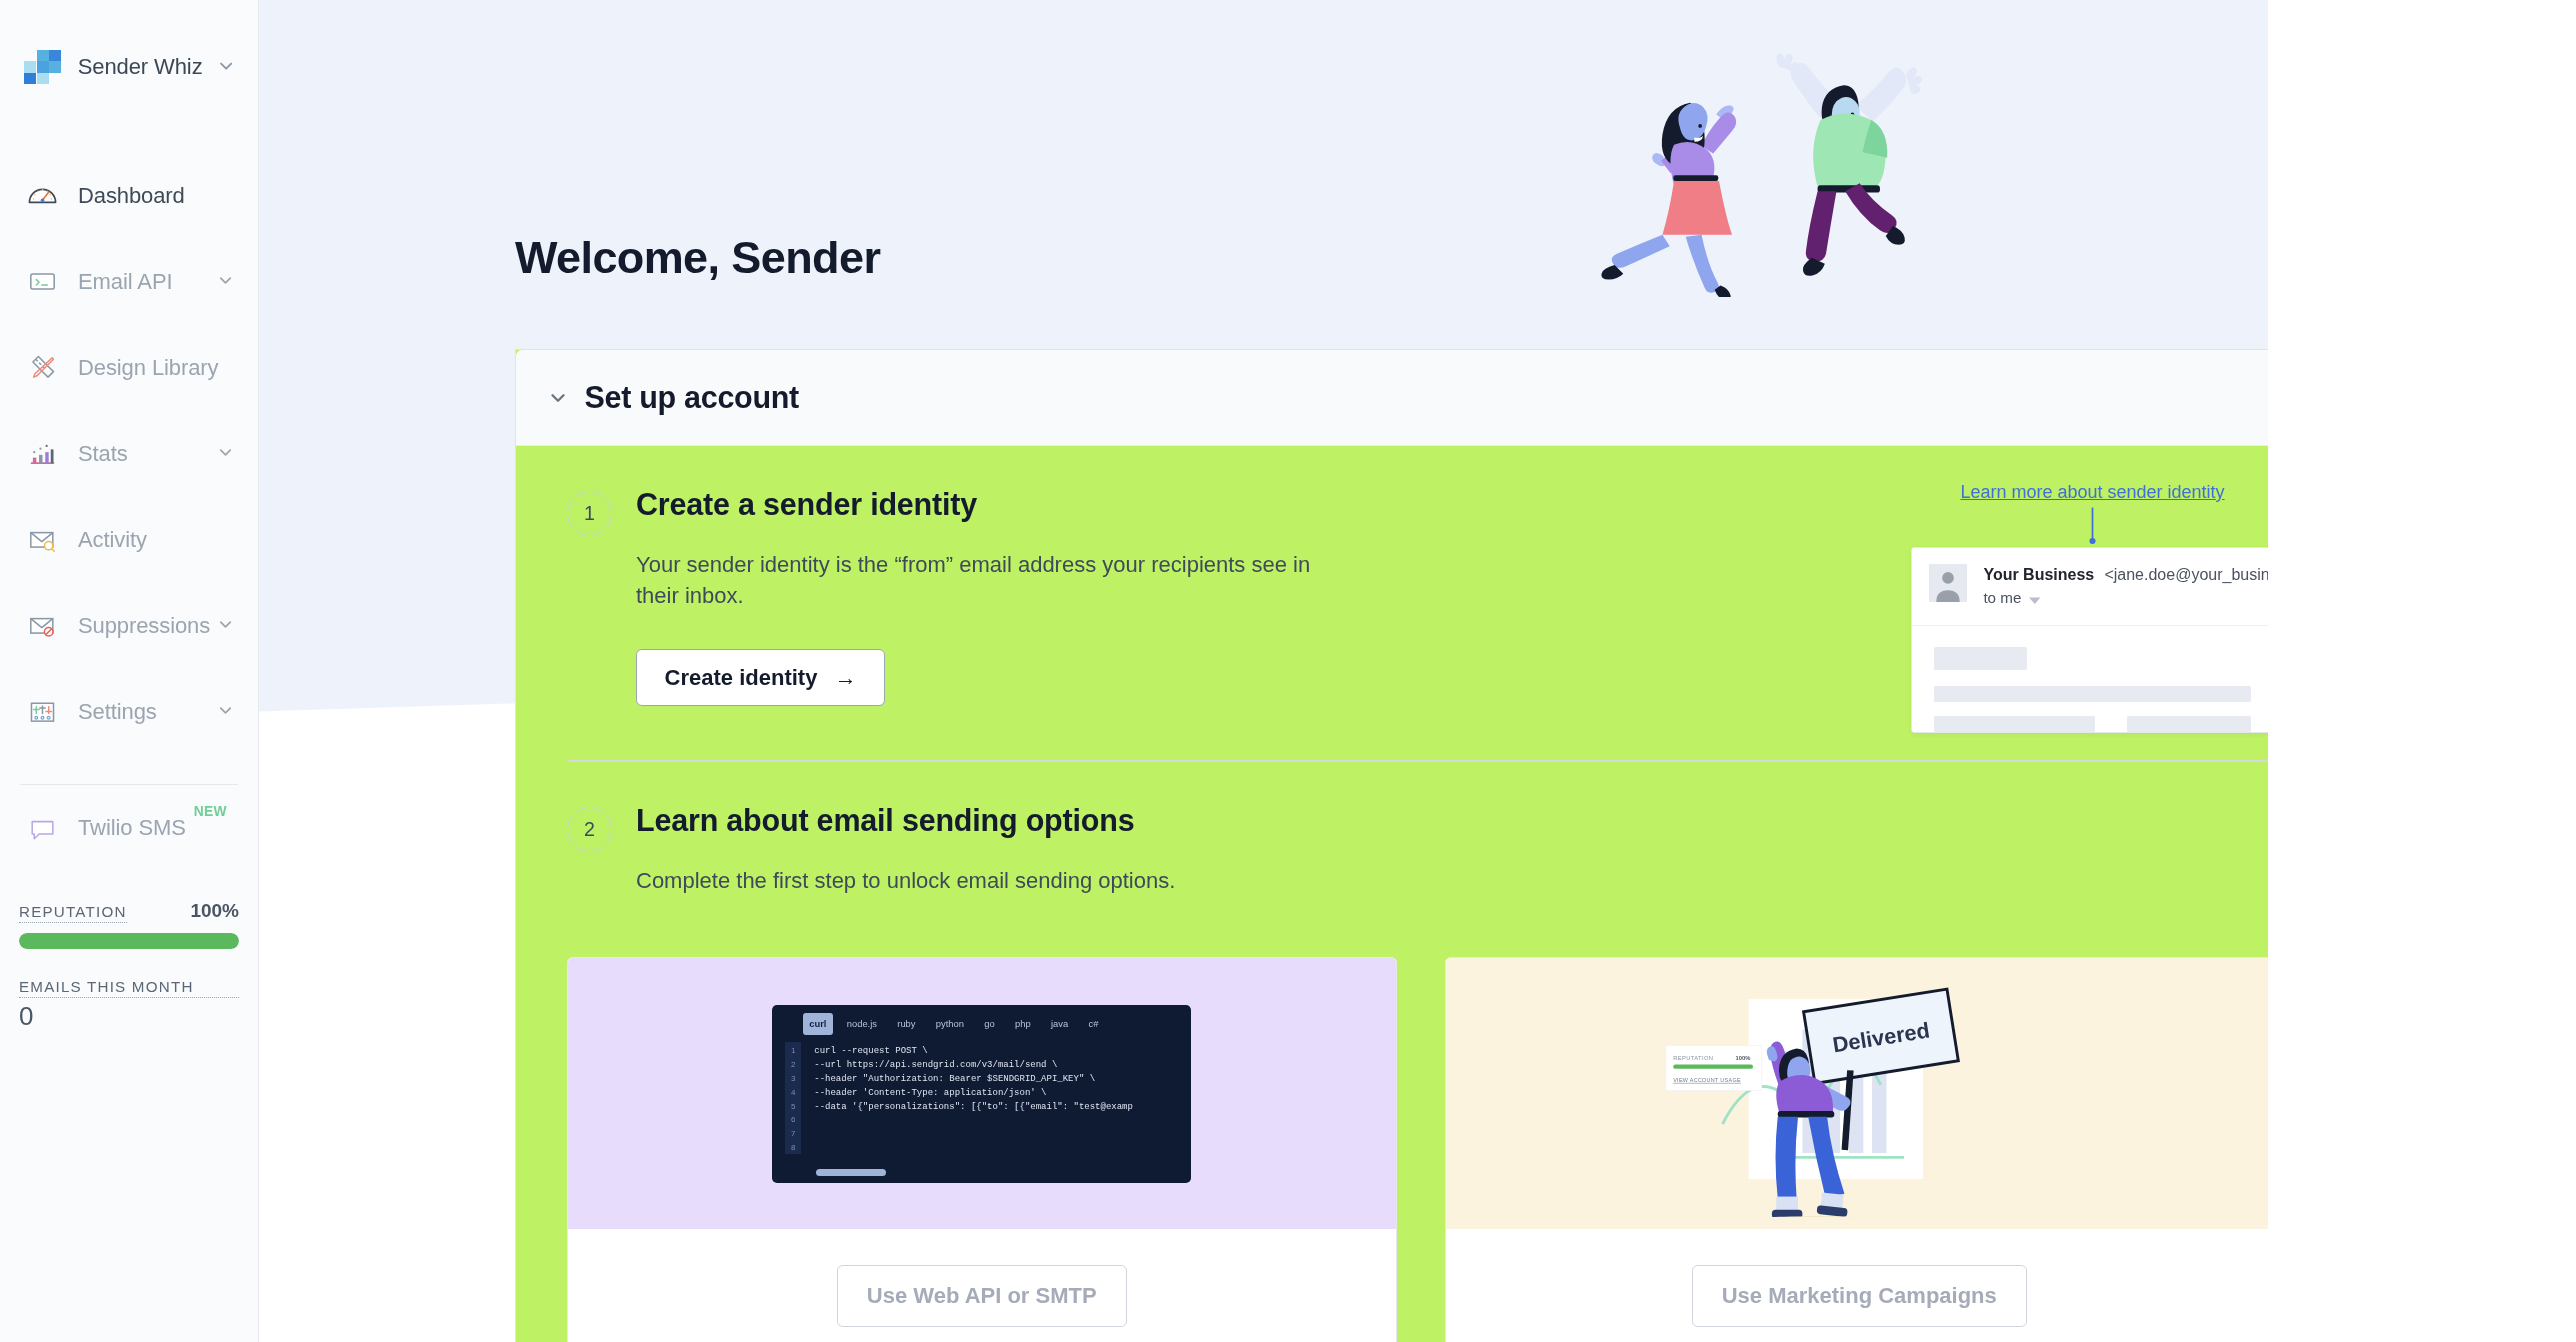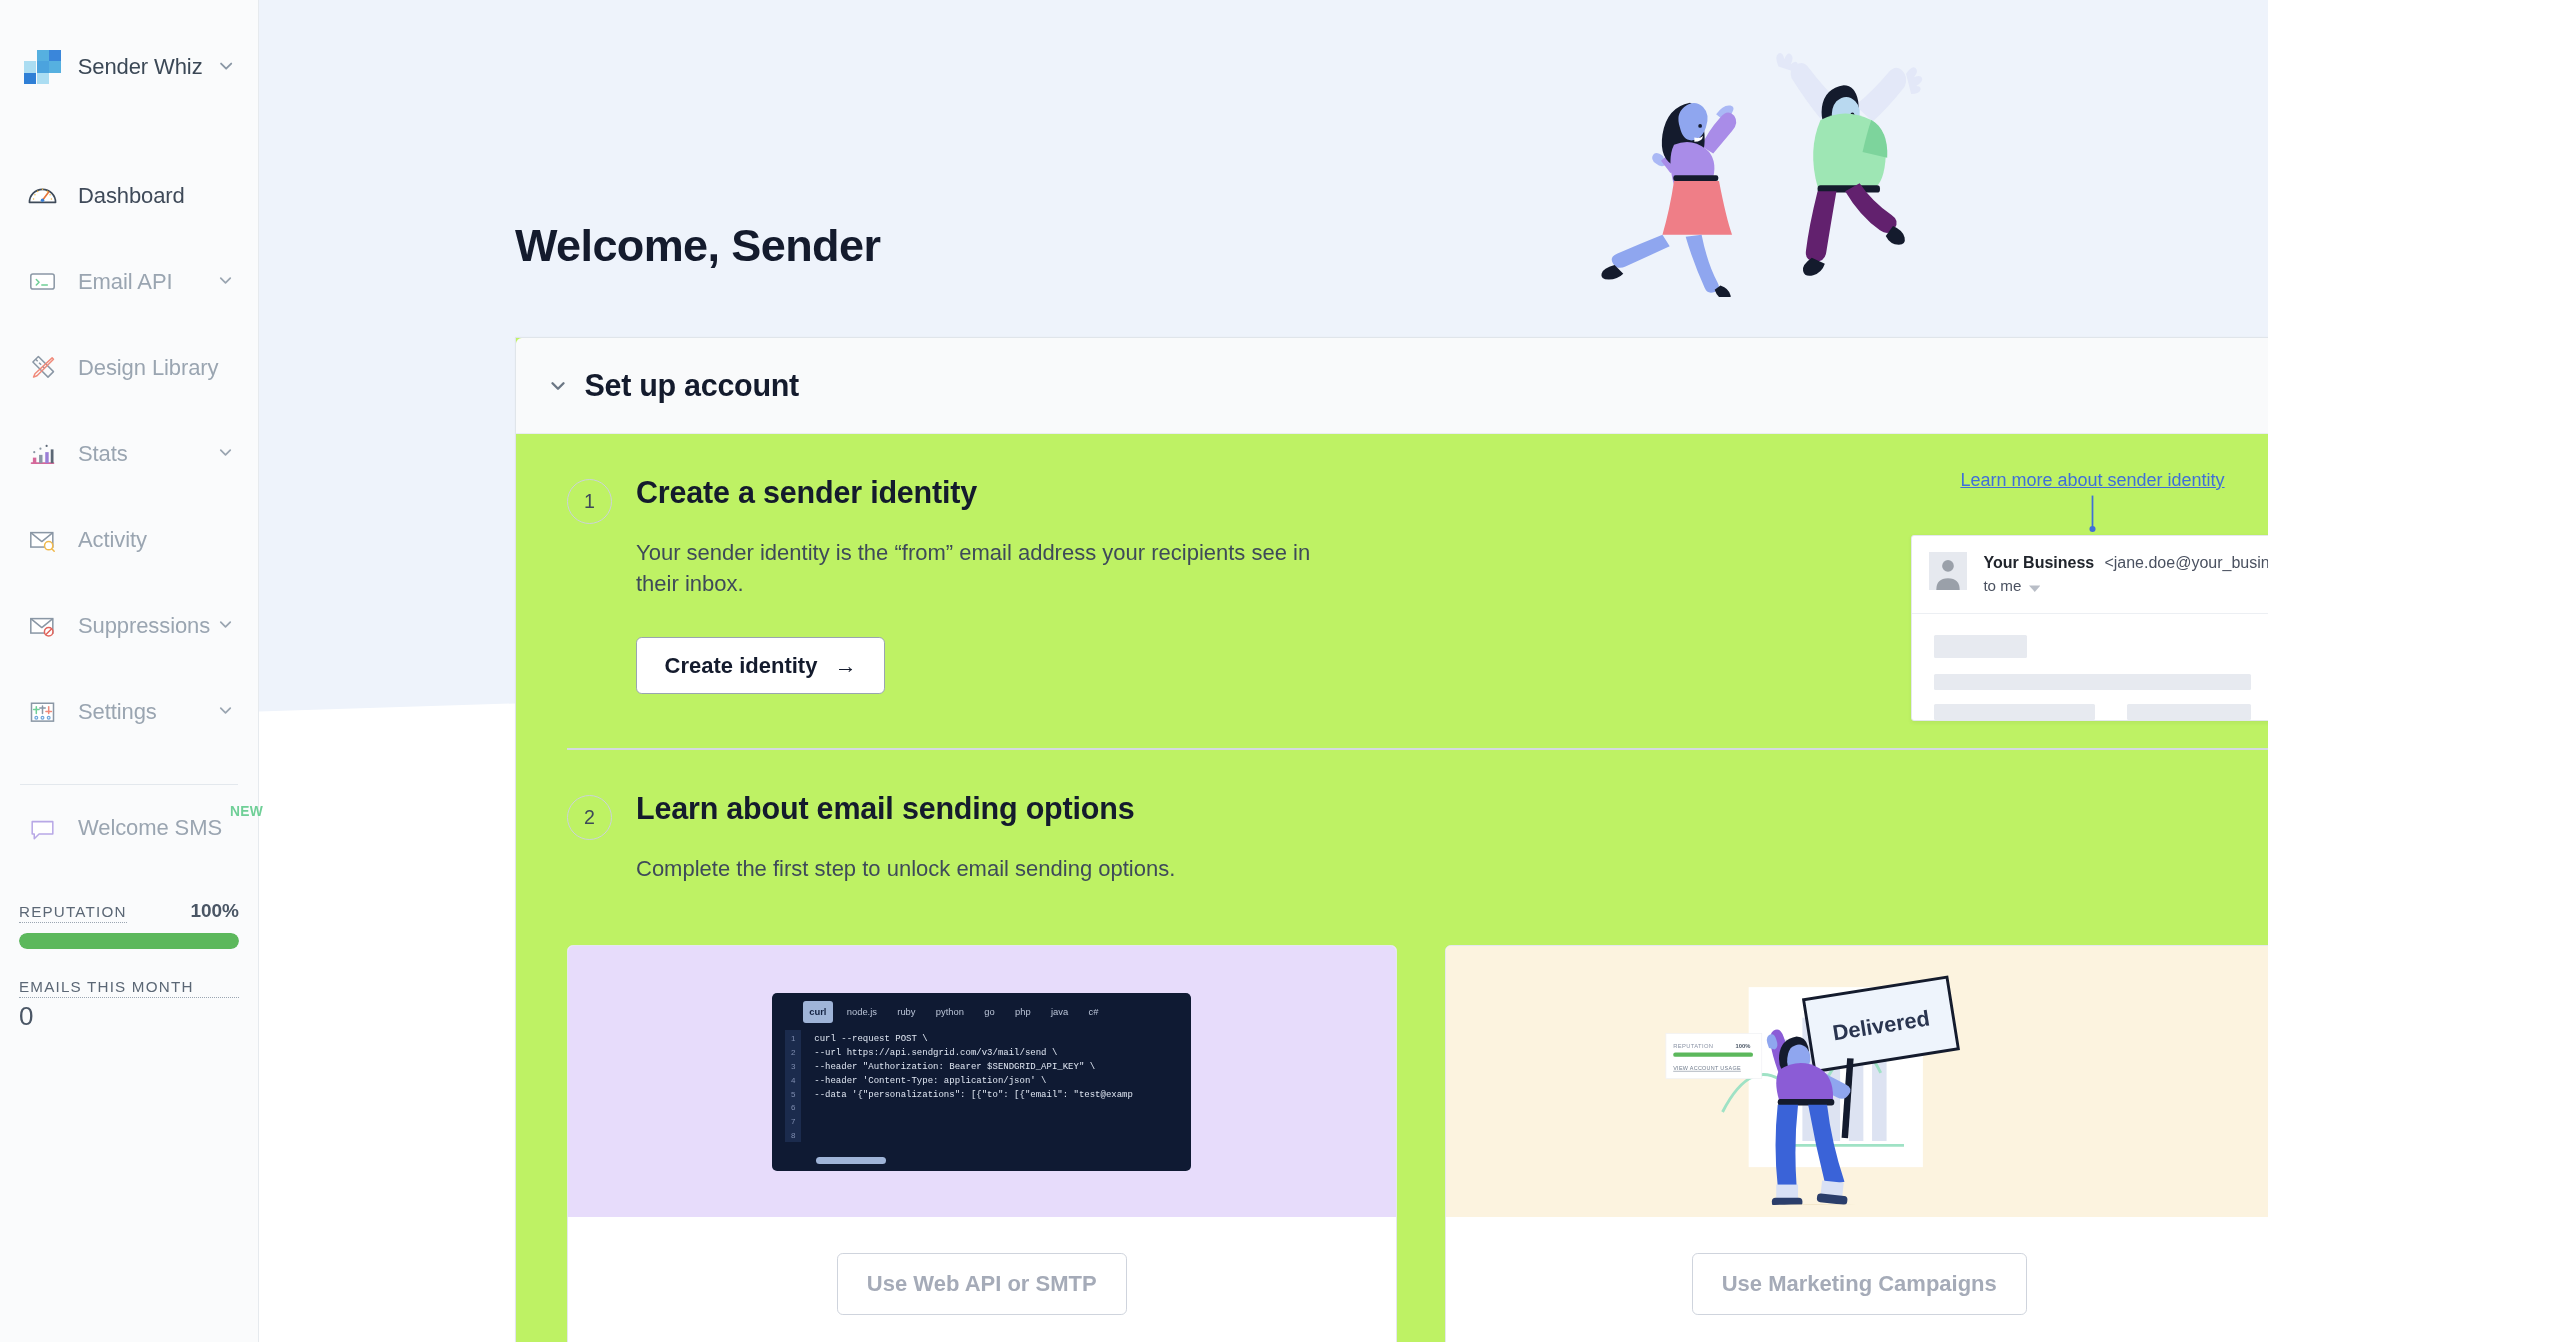--- a/index.html
+++ b/index.html
@@ -75,21 +75,21 @@
   .main {
     position: relative; flex: 1 1 auto; height: 1342px;
     background: #ffffff; overflow: hidden;
   }
   .bg-shape {
     position: absolute; left: 0; top: 0; width: 2317px; height: 726px;
     z-index: 0; pointer-events: none;
   }
   .hero {
     position: relative; z-index: 2;
-    padding: 4px 0 0 256px;
+    padding: 16px 0 0 256px;
   }
   .hero-title {
     font-size: 45px; font-weight: bold; color: #141b2d;
     letter-spacing: -0.6px; padding-top: 216px;
   }
   .hero-art {
     position: absolute; right: 317px; top: 36px; width: 377px; height: 261px; z-index: 3;
   }
 
   
@@ -370,21 +370,21 @@
       </div>
 
       <div class="nav-divider"></div>
 
       <div class="nav-item" style="height:86px;">
         <span class="nav-icon">
           <svg width="33" height="33" viewBox="0 0 48 48">
             <path d="M9 14 h30 v18 h-20 l-7 7 v-7 h-3 z" fill="#fff" stroke="#b8a8e6" stroke-width="2.2" stroke-linejoin="round"></path>
           </svg>
         </span>
-        <span class="nav-label muted">Welcome SMS</span>
+        <span class="nav-label muted">Twilio SMS</span>
         <span class="badge-new">NEW</span>
       </div>
     </nav>
 
     <div class="meter-block">
       <div class="meter-row">
         <span class="meter-label">REPUTATION</span>
         <span class="meter-pct">100%</span>
       </div>
       <div class="meter-track">

